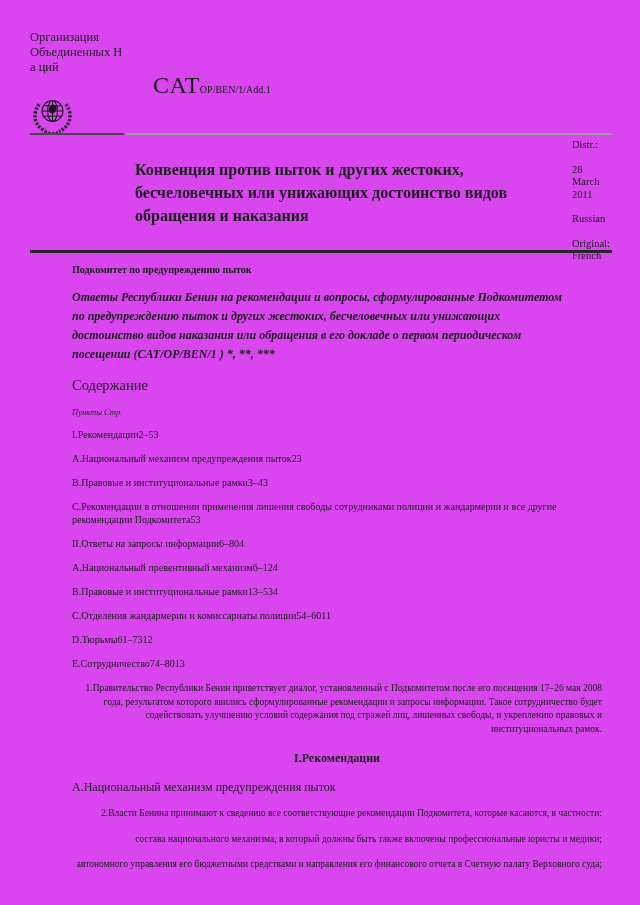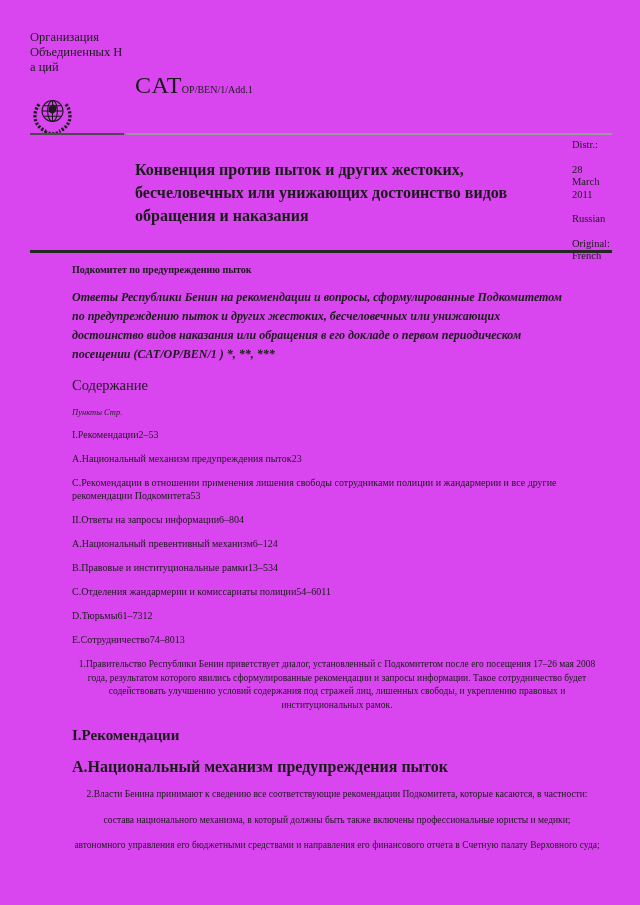--- a/index.html
+++ b/index.html
@@ -3,40 +3,40 @@
 <meta charset="utf-8">
 <style>
   html,body{margin:0;padding:0;background:#e8e8e8;}
   .page{
     position:relative;width:640px;height:905px;background:#d946ef;
     font-family:"Liberation Serif","DejaVu Serif",serif;color:#1a1a1a;
     overflow:hidden;margin:0 auto;
   }
   
   .org-block{position:absolute;left:30px;top:30px;font-size:12.5px;line-height:15px;}
-  .doc-symbol{position:absolute;left:135px;top:72px;font-size:24px;letter-spacing:.5px;white-space:nowrap;}
+  .doc-symbol{position:absolute;left:153px;top:72px;font-size:24px;letter-spacing:.5px;white-space:nowrap;}
   .doc-symbol .sub{font-size:10px;letter-spacing:0;}
   .emblem{position:absolute;left:30px;top:91px;width:45px;height:49px;}
   .rule-a{position:absolute;left:30px;top:133px;width:94px;height:2px;background:#4a4a4a;}
   .rule-b{position:absolute;left:126px;top:133px;width:486px;height:2px;background:#9a9a9a;}
   
   .title-block{position:absolute;left:135px;top:158px;width:430px;font-weight:bold;font-size:16px;line-height:23px;}
   .distr-block{position:absolute;left:572px;top:139px;width:62px;font-size:10.5px;line-height:12.5px;}
   .distr-block .grp{margin-bottom:12px;}
   .rule-c{position:absolute;left:30px;top:250px;width:582px;height:3px;background:#262626;}
   
   .content{position:absolute;left:72px;top:260px;width:530px;}
   .h-subcommittee{font-weight:bold;font-size:10px;margin-top:4px;}
   .response-title{font-weight:bold;font-size:12px;line-height:19px;width:500px;margin-top:13px;font-style:italic;}
   .contents-h{font-size:14.5px;margin-top:13px;}
   .contents-meta{font-style:italic;font-size:8.5px;margin-top:13px;color:#222;}
   .toc-item{font-size:10px;line-height:13px;margin-top:11px;}
-  .para{font-size:9.5px;line-height:13.5px;margin-top:12px;text-align:center;}
-  .h-section{font-weight:bold;font-size:15px;margin-top:15px;}
-  .h-subsection{font-weight:bold;font-size:16px;margin-top:14px;}
+  .para{font-size:9.5px;line-height:13.5px;margin-top:12px;text-align:right;}
+  .h-section{font-weight:bold;font-size:12px;margin-top:15px;text-align:center;}
+  .h-subsection{font-weight:normal;font-size:12px;margin-top:14px;}
 </style>
 </head>
 <body>
 
 <div class="page">
 
   <div class="org-block">
     <div>Организация</div>
     <div>Объединенных Н</div>
     <div>а ций</div>
@@ -89,20 +89,21 @@
   <div class="content">
     <div class="h-subcommittee">Подкомитет по предупреждению пыток</div>
     <div class="response-title">Ответы Республики Бенин на рекомендации и вопросы, сформулированные Подкомитетом по предупреждению пыток и других жестоких, бесчеловечных или унижающих достоинство видов наказания или обращения в его докладе о первом периодическом посещении (CAT/OP/BEN/1 ) *, **, ***</div>
 
     <div class="contents-h">Содержание</div>
     <div class="contents-meta">Пункты Стр.</div>
 
     <div>
       <div class="toc-item">I.Рекомендации2–53</div>
       <div class="toc-item">A.Национальный механизм предупреждения пыток23</div>
+      <div class="toc-item">B.Правовые и институциональные рамки3–43</div>
       <div class="toc-item">C.Рекомендации в отношении применения лишения свободы сотрудниками полиции и жандармерии и все другие рекомендации Подкомитета53</div>
       <div class="toc-item">II.Ответы на запросы информации6–804</div>
       <div class="toc-item">A.Национальный превентивный механизм6–124</div>
       <div class="toc-item">B.Правовые и институциональные рамки13–534</div>
       <div class="toc-item">C.Отделения жандармерии и комиссариаты полиции54–6011</div>
       <div class="toc-item">D.Тюрьмы61–7312</div>
       <div class="toc-item">E.Сотрудничество74–8013</div>
     </div>
 
     <div class="para">1.Правительство Республики Бенин приветствует диалог, установленный с Подкомитетом после его посещения 17–26 мая 2008 года, результатом которого явились сформулированные рекомендации и запросы информации. Такое сотрудничество будет содействовать улучшению условий содержания под стражей лиц, лишенных свободы, и укреплению правовых и институциональных рамок.</div>

